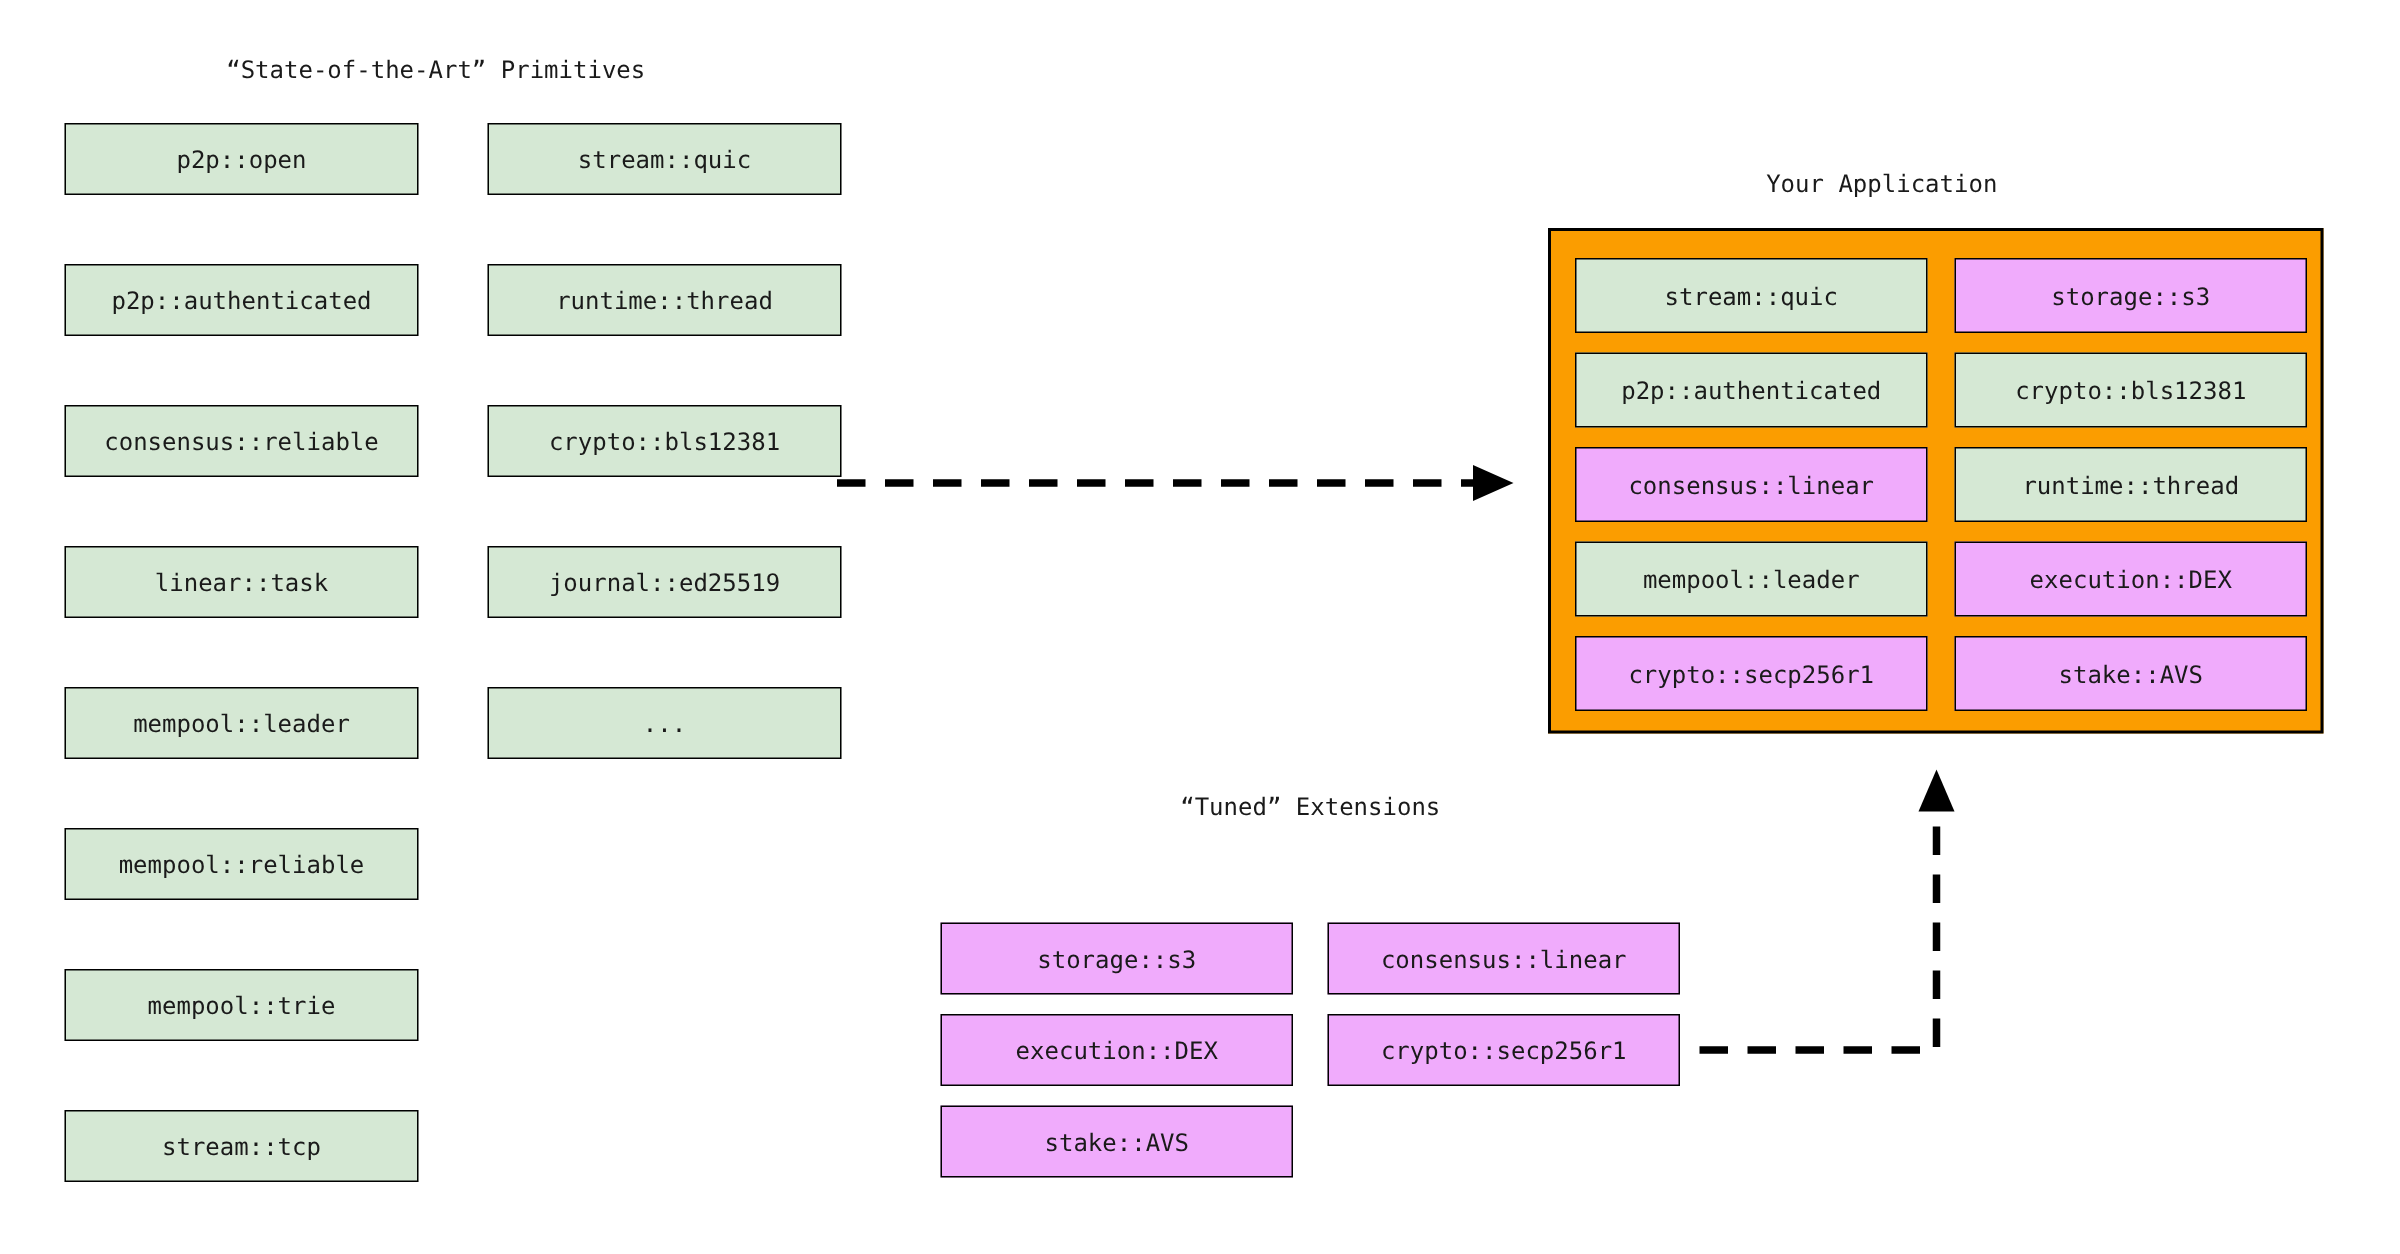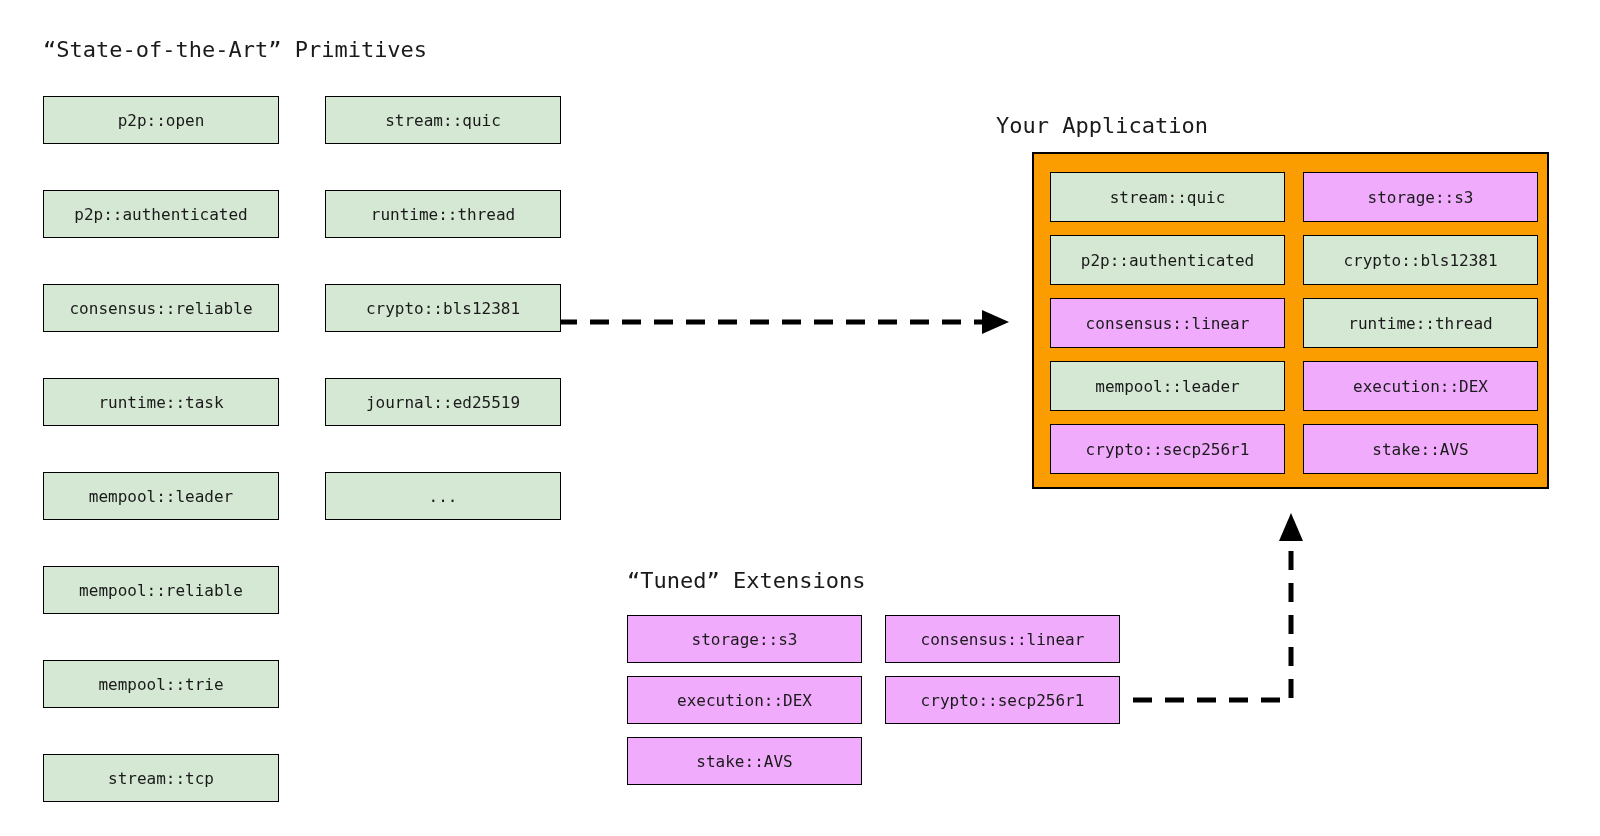--- a/index.html
+++ b/index.html
@@ -6,21 +6,22 @@
   body {
     width: 1600px; height: 836px;
     background: #ffffff;
     position: relative;
     overflow: hidden;
     font-family: "DejaVu Sans Mono", "Liberation Mono", monospace;
     color: #1a1a1a;
   }
   .panel-title {
     position: absolute;
-    font-size: 22px;
+    text-align: center;
+    font-size: 16px;
     white-space: nowrap;
   }
   .grid {
     position: absolute;
     display: grid;
     grid-auto-flow: column;
   }
   .box {
     display: flex;
     align-items: center;
@@ -28,21 +29,21 @@
     border: 1.5px solid #000000;
     box-sizing: border-box;
     font-size: 16px;
     white-space: nowrap;
   }
   .box.green { background: #d5e8d4; }
   .box.pink  { background: #f0abfc; }
 
   #primitives-title { left: 43px;  top: 37px;  width: 495px; }
   #primitives-grid {
-    left: 43px; top: 96px;
+    left: 43px; top: 82px;
     grid-template-columns: 236px 236px;
     grid-template-rows: repeat(8, 48px);
     column-gap: 23px; row-gap: 13px; gap: 46px;
   }
 
   #app-title { left: 996px; top: 113px; width: 517px; }
   #app-box {
     position: absolute;
     left: 1032px; top: 152px;
     width: 517px; height: 337px;
@@ -50,21 +51,21 @@
     border: 2px solid #000000;
     box-sizing: border-box;
   }
   #app-grid {
     left: 16px; top: 18px; 
     grid-template-columns: 235px 235px;
     grid-template-rows: repeat(5, 50px);
     column-gap: 18px; row-gap: 13px;
   }
 
-  #tuned-title { left: 627px; top: 568px; width: 493px; }
+  #tuned-title { left: 627px; top: 528px; width: 493px; }
   #tuned-grid {
     left: 627px; top: 615px;
     grid-template-columns: 235px 235px;
     grid-template-rows: repeat(3, 48px);
     column-gap: 23px; row-gap: 13px;
   }
 
   #arrow-layer {
     position: absolute;
     left: 0; top: 0;
@@ -84,21 +85,21 @@
     <polyline points="1133,700 1291,700 1291,541" fill="none" stroke="#000000" stroke-width="5" stroke-dasharray="19 13"></polyline>
     <polygon points="1291,513 1279,541 1303,541" fill="#000000"></polygon>
   </g>
 </svg>
 
 <div class="panel-title" id="primitives-title">“State-of-the-Art” Primitives</div>
 <div class="grid" id="primitives-grid">
     <div class="box green">p2p::open</div>
     <div class="box green">p2p::authenticated</div>
     <div class="box green">consensus::reliable</div>
-    <div class="box green">runtime::task</div>
+    <div class="box green">linear::task</div>
     <div class="box green">mempool::leader</div>
     <div class="box green">mempool::reliable</div>
     <div class="box green">mempool::trie</div>
     <div class="box green">stream::tcp</div>
     <div class="box green">stream::quic</div>
     <div class="box green">runtime::thread</div>
     <div class="box green">crypto::bls12381</div>
     <div class="box green">journal::ed25519</div>
     <div class="box green">...</div>
   </div>

